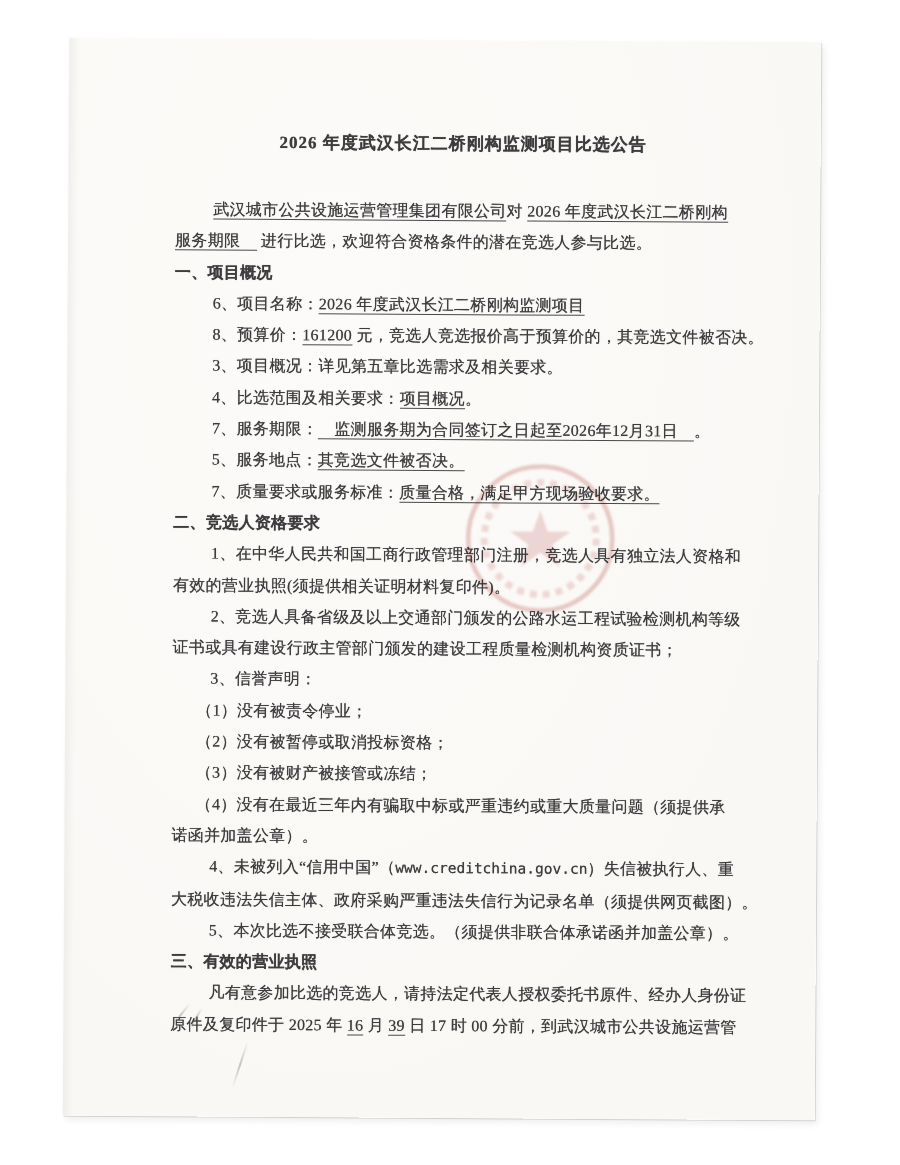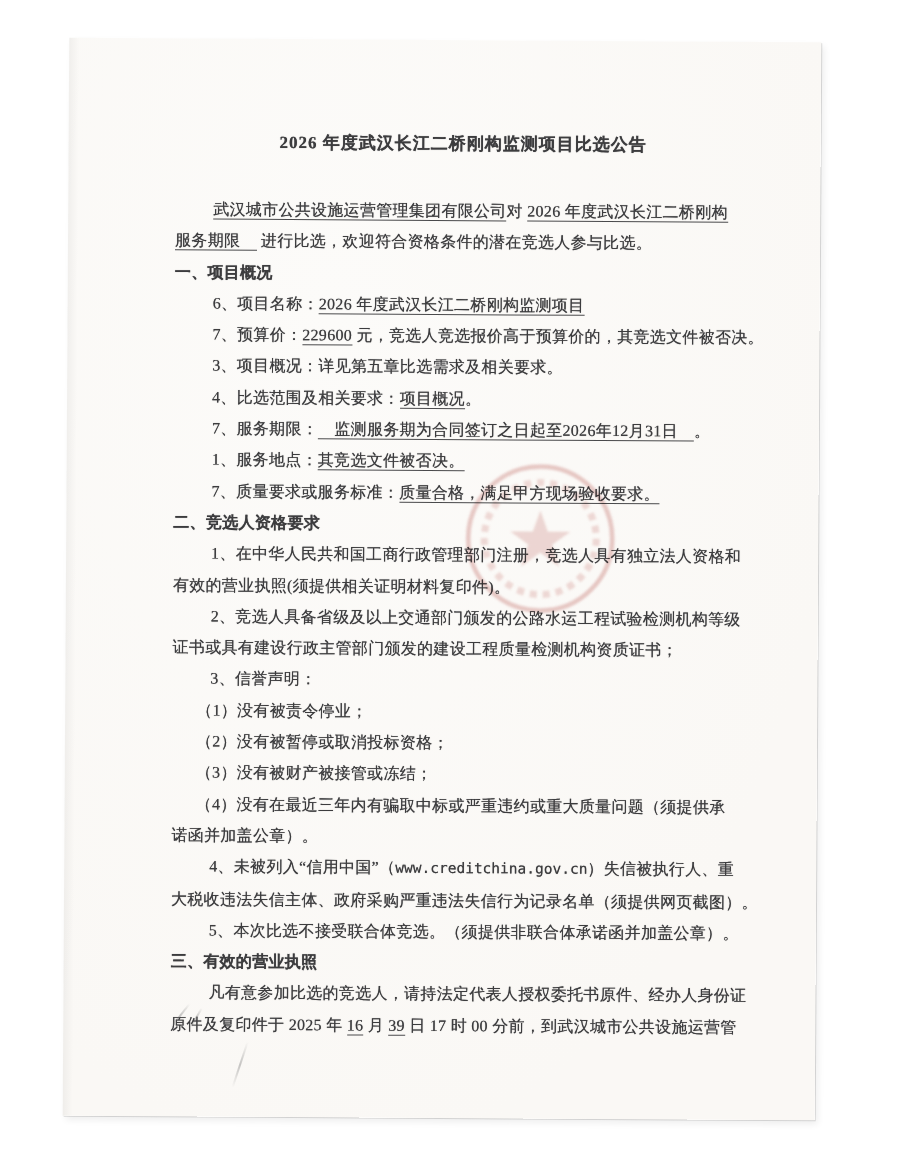--- a/index.html
+++ b/index.html
@@ -49,25 +49,25 @@
 <body>
 
 <div class="paper">
   <div class="content">
     <div class="title">2026 年度武汉长江二桥刚构监测项目比选公告</div>
     <div id="text-lines">
         <div class="line a"><span class="u">武汉城市公共设施运营管理集团有限公司</span><span class="">对 </span><span class="u">2026 年度武汉长江二桥刚构</span></div>
         <div class="line"><span class="u">服务期限　</span><span class=""> 进行比选，欢迎符合资格条件的潜在竞选人参与比选。</span></div>
         <div class="line b"><span class="">一、项目概况</span></div>
         <div class="line a"><span class="">6、项目名称：</span><span class="u">2026 年度武汉长江二桥刚构监测项目</span></div>
-        <div class="line a"><span class="">7、预算价：</span><span class="u">229600</span><span class=""> 元，竞选人竞选报价高于预算价的，其竞选文件被否决。</span></div>
+        <div class="line a"><span class="">8、预算价：</span><span class="u">161200</span><span class=""> 元，竞选人竞选报价高于预算价的，其竞选文件被否决。</span></div>
         <div class="line a"><span class="">3、项目概况：详见第五章比选需求及相关要求。</span></div>
         <div class="line a"><span class="">4、比选范围及相关要求：</span><span class="u">项目概况</span><span class="">。</span></div>
         <div class="line a"><span class="">7、服务期限：</span><span class="u">　监测服务期为合同签订之日起至2026年12月31日　</span><span class="">。</span></div>
-        <div class="line a"><span class="">1、服务地点：</span><span class="u">其竞选文件被否决。</span></div>
+        <div class="line a"><span class="">5、服务地点：</span><span class="u">其竞选文件被否决。</span></div>
         <div class="line a"><span class="">7、质量要求或服务标准：</span><span class="u">质量合格，满足甲方现场验收要求。</span></div>
         <div class="line b"><span class="">二、竞选人资格要求</span></div>
         <div class="line a"><span class="">1、在中华人民共和国工商行政管理部门注册，竞选人具有独立法人资格和</span></div>
         <div class="line"><span class="">有效的营业执照(须提供相关证明材料复印件)。</span></div>
         <div class="line a"><span class="">2、竞选人具备省级及以上交通部门颁发的公路水运工程试验检测机构等级</span></div>
         <div class="line"><span class="">证书或具有建设行政主管部门颁发的建设工程质量检测机构资质证书；</span></div>
         <div class="line a"><span class="">3、信誉声明：</span></div>
         <div class="line c"><span class="">（1）没有被责令停业；</span></div>
         <div class="line c"><span class="">（2）没有被暂停或取消投标资格；</span></div>
         <div class="line c"><span class="">（3）没有被财产被接管或冻结；</span></div>

